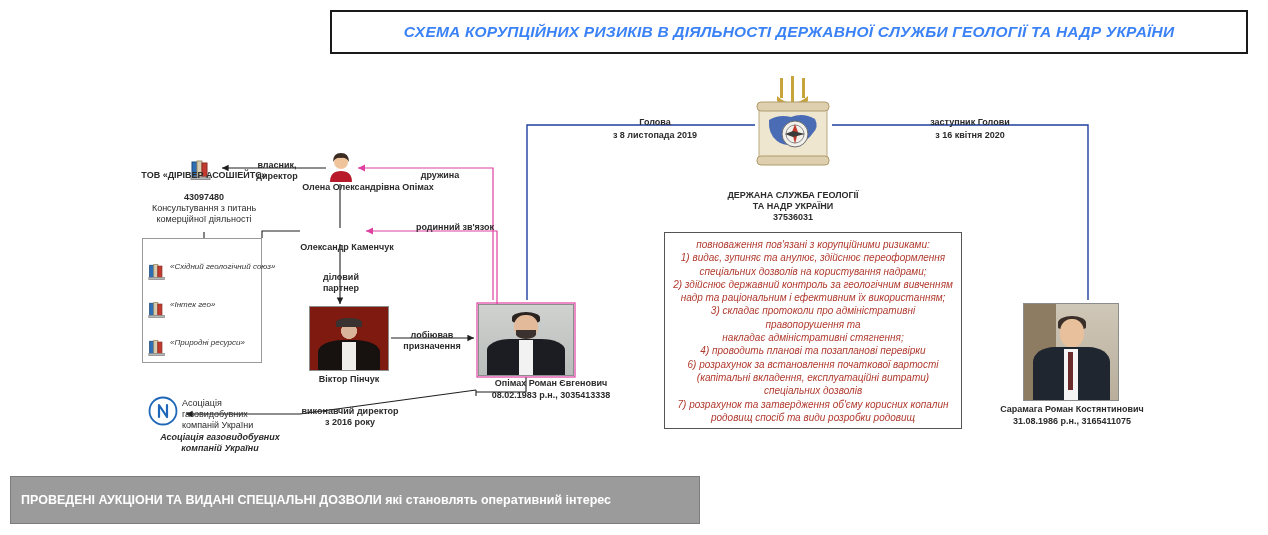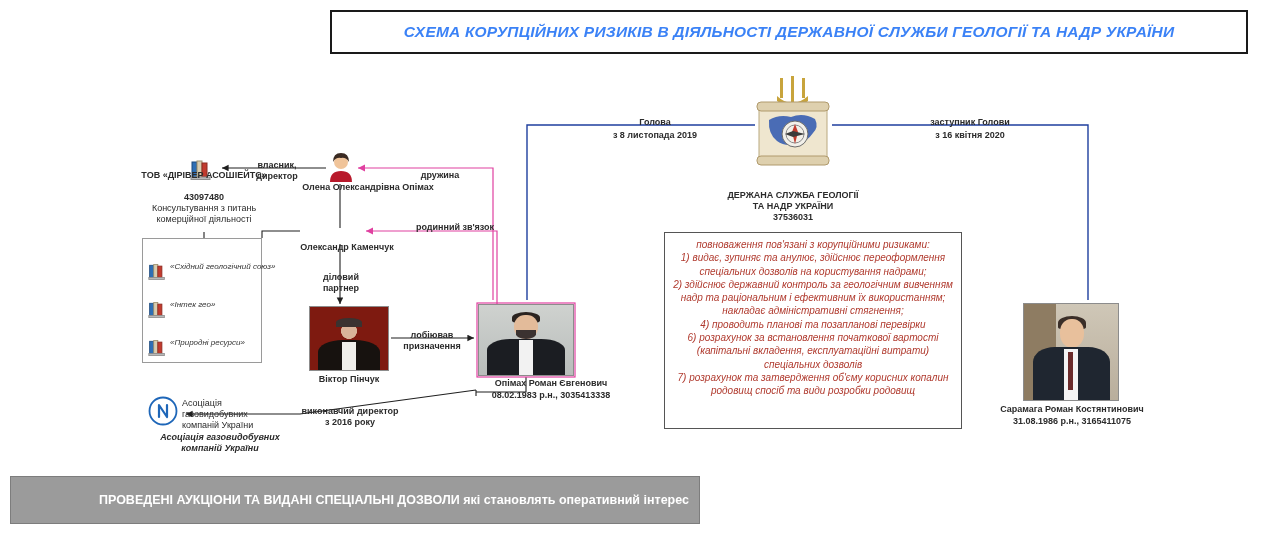--- a/index.html
+++ b/index.html
@@ -45,21 +45,21 @@
   }
 
   
   #bottom-banner {
     left: 10px; top: 476px;
     width: 690px; height: 48px;
     background: #9b9b9b;
     border: 1px solid #7d7d7d;
     display: flex;
     align-items: center;
-    justify-content: flex-end;
+    justify-content: flex-start;
     box-sizing: border-box;
     padding: 0 10px;
   }
   #bottom-banner .t {
     color: #ffffff;
     font-weight: bold;
     font-size: 12.5px;
     text-align: center;
     line-height: 1.35;
   }
@@ -286,20 +286,21 @@
 <div class="abs lbl b" style="left:600px; top:130px; width:110px;">з 8 листопада 2019</div>
 <div class="abs lbl b" style="left:900px; top:117px; width:140px;">заступник Голови</div>
 <div class="abs lbl b" style="left:900px; top:130px; width:140px;">з 16 квітня 2020</div>
 
 <div id="powers-box" class="abs">
   <div class="pt">повноваження пов'язані з корупційними ризиками:</div>
   <div class="pt">1) видає, зупиняє та анулює,  здійснює переоформлення</div>
   <div class="pt">спеціальних дозволів на користування надрами;</div>
   <div class="pt">2) здійснює державний контроль за геологічним вивченням</div>
   <div class="pt">надр та раціональним і ефективним їх використанням;</div>
+  <div class="pt">3) складає протоколи про адміністративні правопорушення та</div>
   <div class="pt">накладає адміністративні стягнення;</div>
   <div class="pt">4) проводить планові та позапланові перевірки</div>
   <div class="pt">6) розрахунок за встановлення початкової вартості</div>
   <div class="pt">(капітальні вкладення, експлуатаційні витрати)</div>
   <div class="pt">спеціальних дозволів</div>
   <div class="pt">7) розрахунок та затвердження об'єму корисних копалин</div>
   <div class="pt">родовищ спосіб та види  розробки родовищ</div>
 </div>
 
 <div id="avatar-olena" class="abs">

